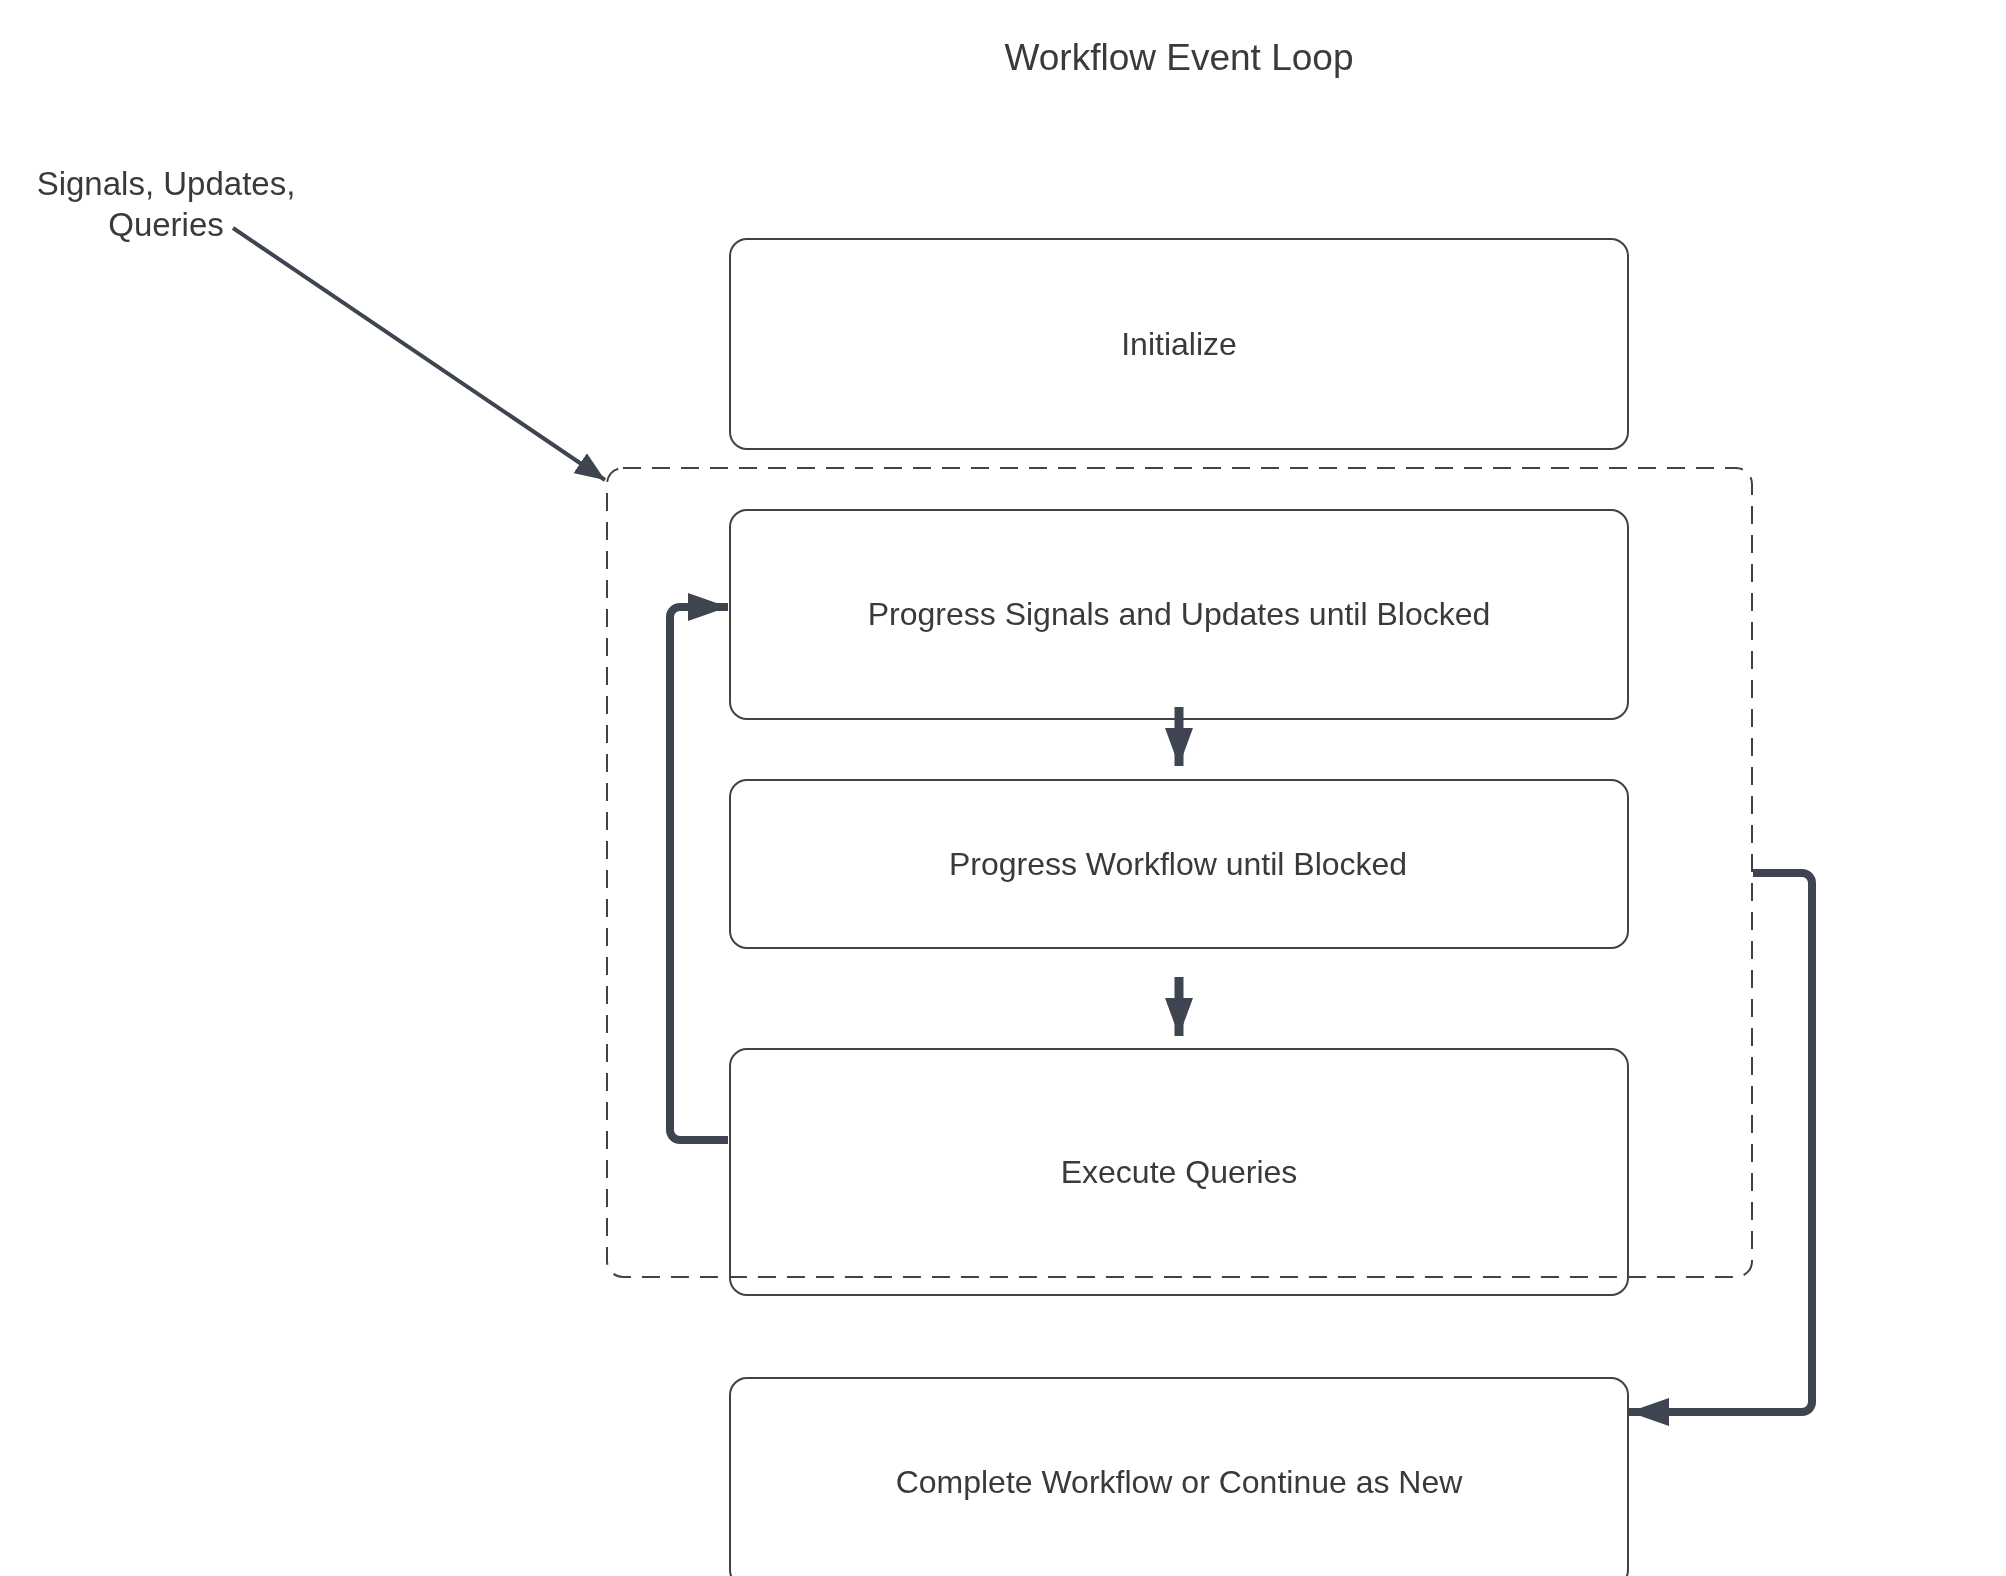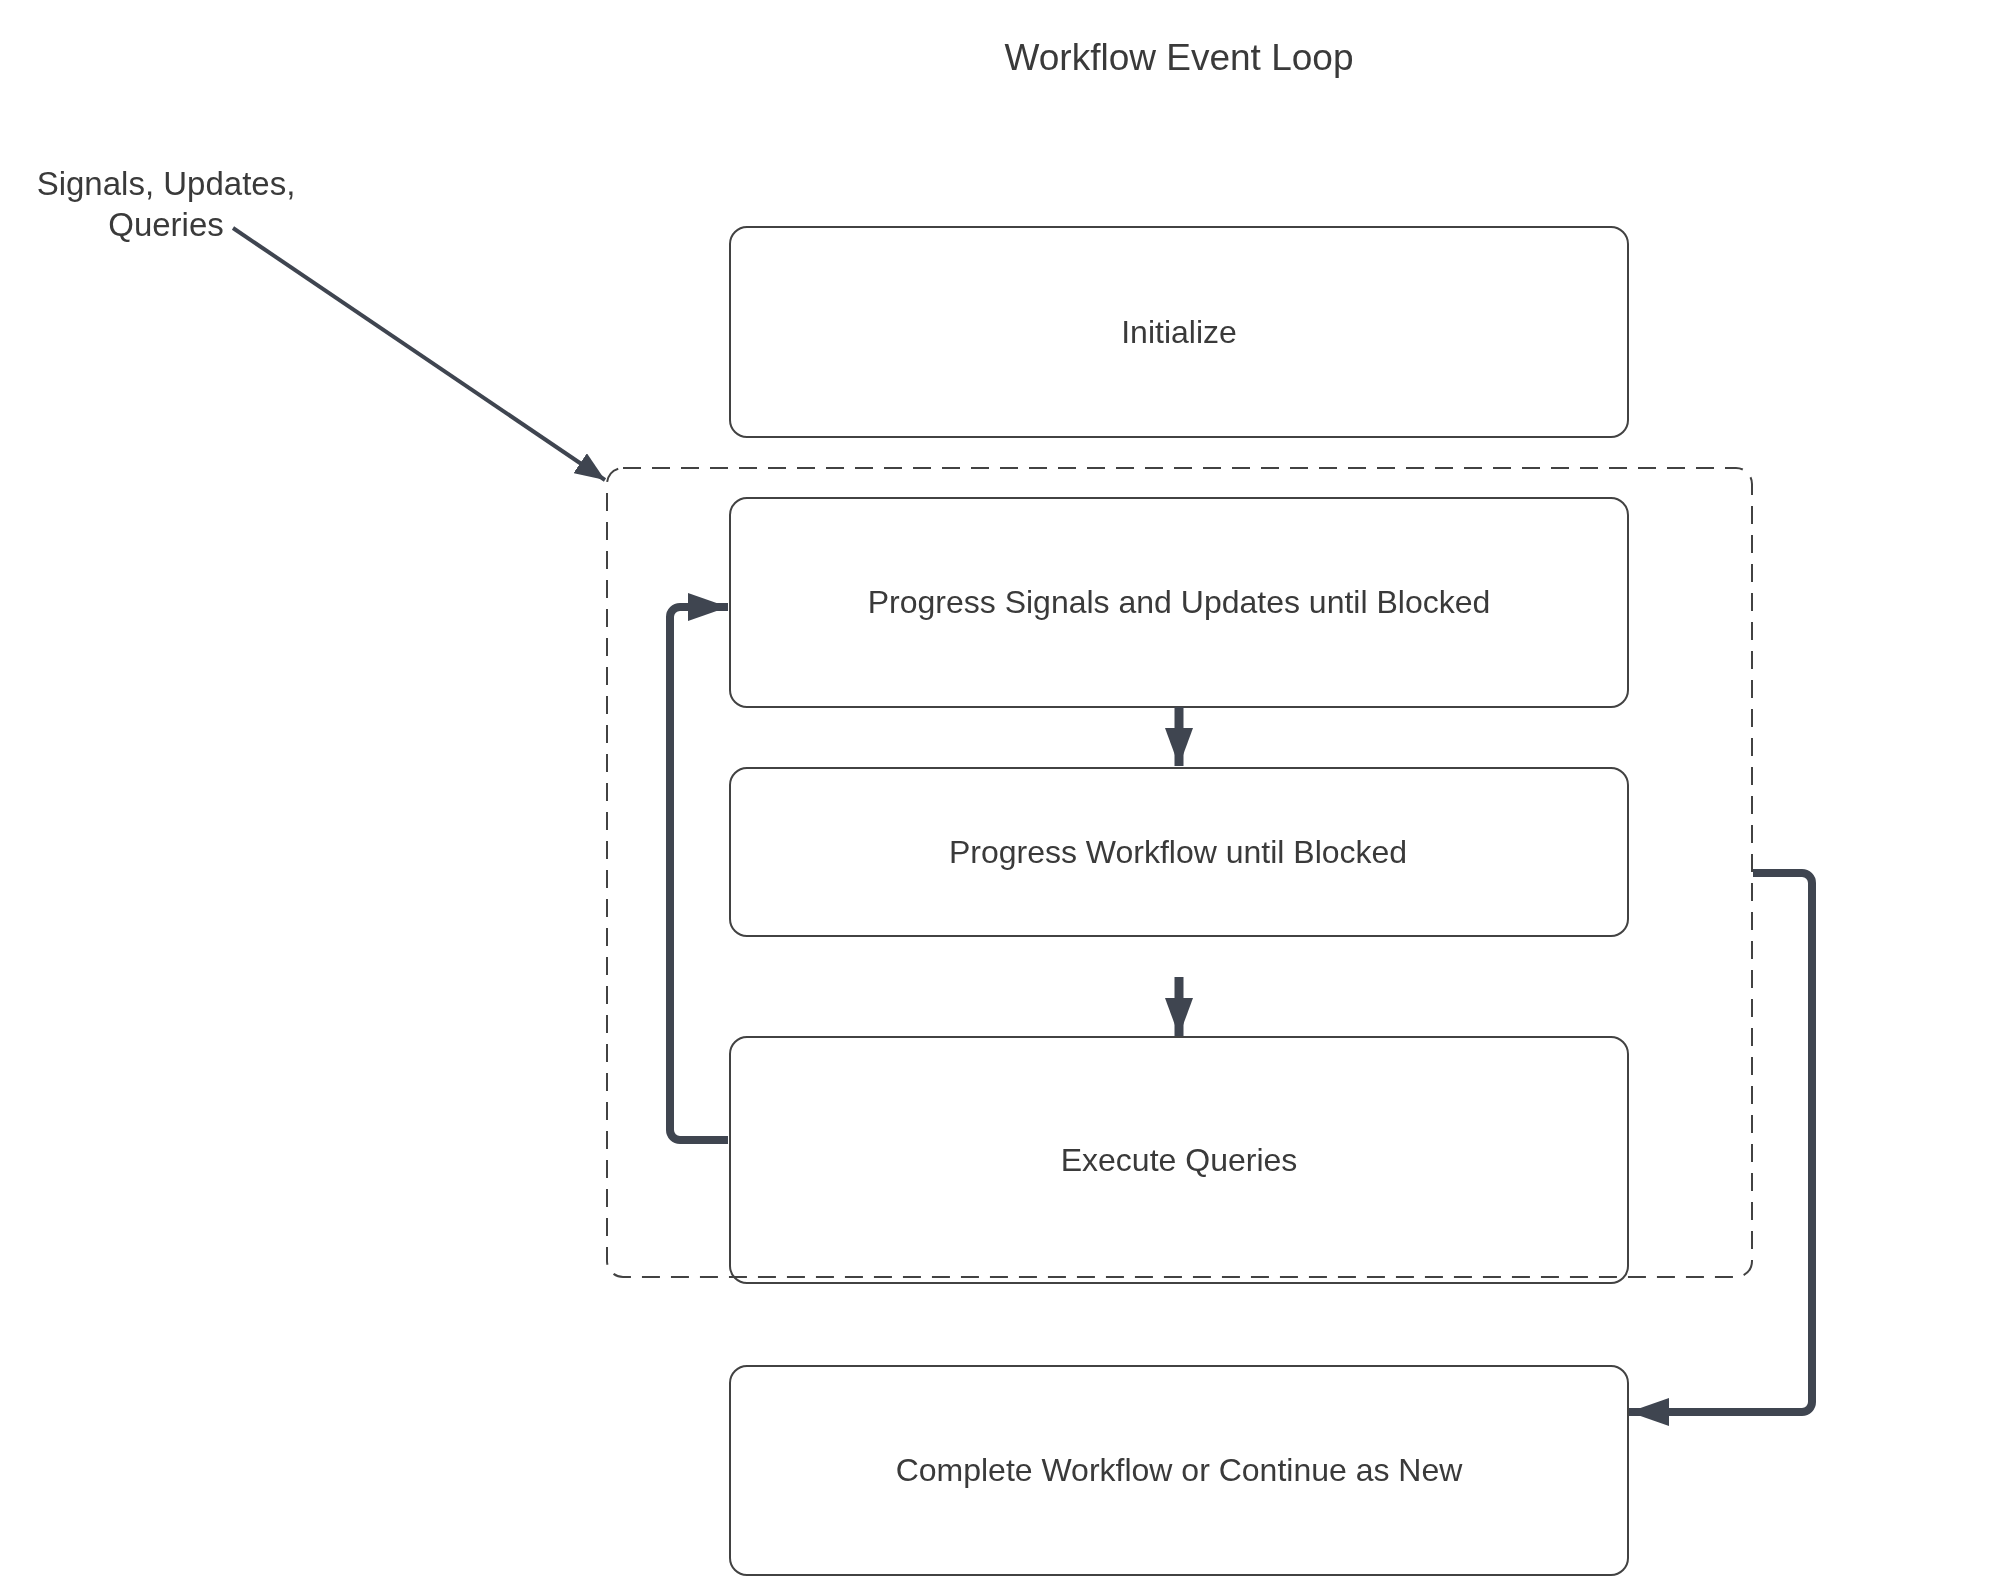--- a/index.html
+++ b/index.html
@@ -20,21 +20,21 @@
     text-align:center;font-size:37px;line-height:44px;
   }
   .side-label{
     position:absolute;left:10px;top:140px;width:312px;
     text-align:center;font-size:33px;line-height:41px;margin-top:23px;
   }
   .node{
     position:absolute;left:729px;width:900px;box-sizing:border-box;
     background:#fff;border:2px solid var(--border);border-radius:18px;
     display:flex;align-items:center;justify-content:center;
-    font-size:32px;text-align:center;padding:0 30px;
+    font-size:32px;text-align:center;padding:0 30px;margin-top:12px;
   }
   .n-init{top:226px;height:212px;}
   .n-sig{top:497px;height:211px;}
   .n-wf{top:767px;height:170px;padding-left:28px;}
   .n-q{top:1036px;height:248px;}
   .n-done{top:1365px;height:211px;}
   svg.overlay{
     position:absolute;left:0;top:0;width:2006px;height:1576px;
     pointer-events:none;z-index:5;
   }

